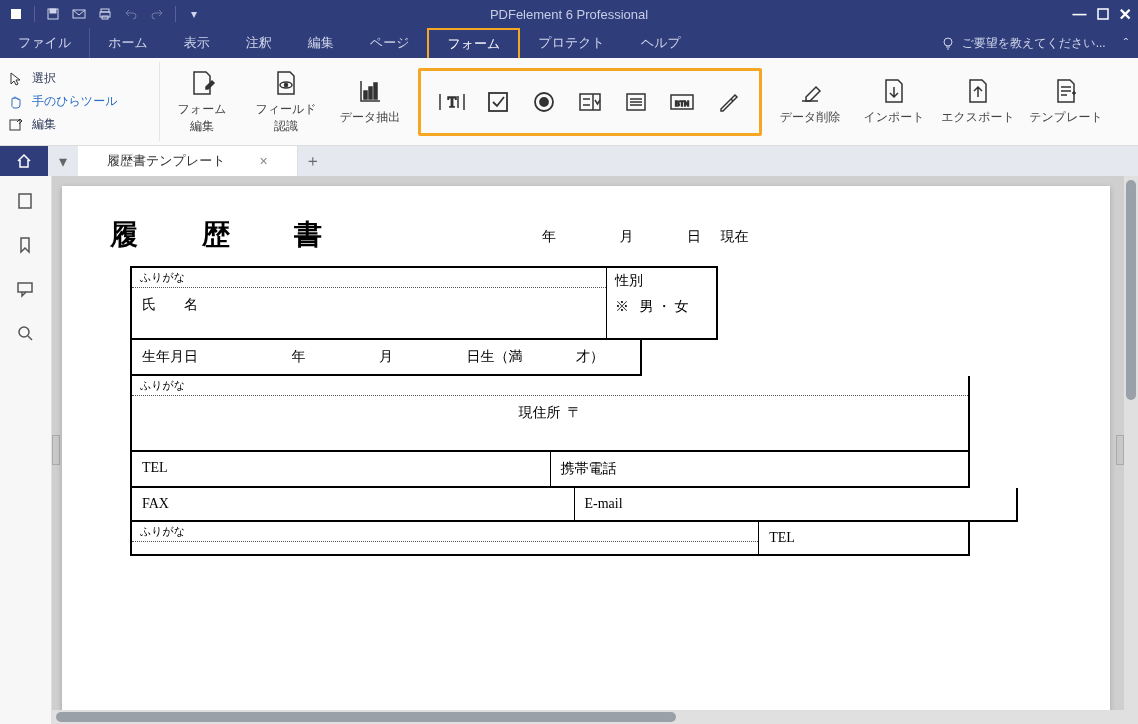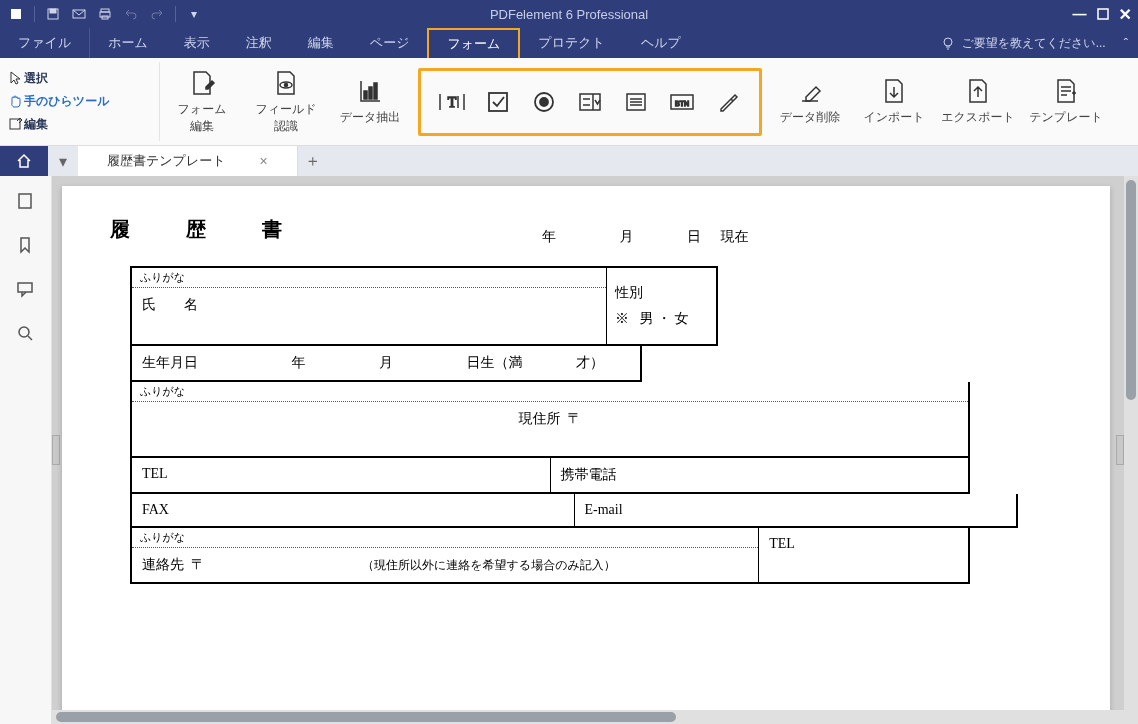--- a/index.html
+++ b/index.html
@@ -14,21 +14,21 @@
 .menubar { height: 30px; background: #2f3d7a; display: flex; align-items: center; color: #cfd5ea; font-size: 13px; position:relative; }
 .menubar .menu { padding: 0 18px; height:30px; display:flex; align-items:center; cursor:pointer; }
 .menubar .menu.sep { border-right: 1px solid #4a5790; }
 .menubar .menu.active { border:2px solid #f5a623; border-bottom:none; background:#2f3d7a; color:#fff; }
 .menubar .spacer { flex:1; }
 .menubar .feedback { color:#cfd5ea; font-size:12px; display:flex; align-items:center; gap:6px; padding-right:18px; }
 .menubar .expand-btn { color:#cfd5ea; padding-right:10px; }
 
 .ribbon { height: 88px; background: #fafafa; border-bottom:1px solid #ddd; display:flex; align-items:center; }
 .ribbon .leftcol { width:160px; padding:6px 8px; display:flex; flex-direction:column; gap:2px; font-size:12px; color:#2c3958; border-right:1px solid #e5e5e5;}
-.ribbon .leftcol .rowbtn { display:flex; align-items:flex-start; padding:2px 0; cursor:pointer;font-weight:bold; }
+.ribbon .leftcol .rowbtn { display:flex; align-items:flex-end; gap:8px; padding:2px 0; cursor:pointer; }
 .ribbon .leftcol .hand { color:#2a6cc6; }
 
 .ribbon .tool { width:84px; display:flex; flex-direction:column; align-items:center; justify-content:center; gap:4px; font-size:12px; color:#444; cursor:pointer; height:88px; }
 .ribbon .tool .ti { width:28px; height:28px; display:flex; align-items:center; justify-content:center; color:#333; }
 
 .ribbon .formtools { border:3px solid #f5a623; border-radius:2px; height:68px; display:flex; align-items:center; gap:16px; padding:0 16px; margin:0 6px;}
 .ribbon .formtools .fi { width:30px; height:30px; display:flex; align-items:center; justify-content:center; color:#333; cursor:pointer;}
 
 .tabstrip { height:30px; background:#e6e8f0; display:flex; align-items:stretch; }
 .tabstrip .home { width:48px; background:#2f3d7a; display:flex; align-items:center; justify-content:center; color:#fff;}
@@ -36,21 +36,21 @@
 .tabstrip .tab { background:#fff; border-right:1px solid #ddd; display:flex; align-items:center; padding:0 29px; font-size:13px; color:#333; gap:34px;}
 .tabstrip .tab .close { color:#888; cursor:pointer; font-size:14px;}
 .tabstrip .add { width:30px; display:flex; align-items:center; justify-content:center; color:#666; cursor:pointer;}
 
 .workspace { height: calc(724px - 28px - 30px - 88px - 30px); display:flex; background:#cfcfcf; position:relative;}
 .sidebar { width:52px; background:#f7f7f7; display:flex; flex-direction:column; align-items:center; padding-top:16px; gap:24px; border-right:1px solid #e0e0e0;}
 .sidebar .sbi { width:20px; height:20px; color:#555; cursor:pointer;}
 
 .canvas { flex:1; background:#cfcfcf; overflow:hidden; position:relative;}
 .page { background:#fff; margin:10px 10px 0 10px; width:1048px; height:560px; box-shadow:0 2px 6px rgba(0,0,0,0.2); position:relative; padding:30px 48px;}
-.page .doctitle { font-size:20px; font-weight:bold; font-family:"MS Mincho",serif; letter-spacing:18px;}
+.page .doctitle { font-size:28px; font-weight:bold; font-family:"MS Mincho",serif; letter-spacing:18px;}
 .page .dateline { position:absolute; top:42px; left:420px; font-size:14px; font-family:"MS Mincho",serif;}
 .page .dateline span { display:inline-block; }
 
 .photo { position:absolute; top:40px; right:60px; width:170px; height:170px; border:1px dashed #555; padding:12px 10px; font-size:11px; font-family:"MS Mincho",serif; line-height:1.6;}
 .photo .ph-title { text-align:center; margin-bottom:10px;}
 .photo ol { list-style: decimal; padding-left:14px;}
 
 .formtable { position:absolute; top:80px; left:68px; font-family:"MS Mincho",serif; font-size:14px;}
 .formtable .box { border:2px solid #000; }
 .formtable .furigana { font-size:11px; padding:2px 8px; border-bottom:1px dotted #555;}
@@ -346,21 +346,21 @@
 
         <div class="box" style="width:588px;">
           <div style="display:flex;">
             <div style="flex:1;">
               <div class="furigana">ふりがな</div>
               <div class="cell" style="height:50px;">
                 <span>氏　　名</span>
               </div>
             </div>
             <div style="width:110px;border-left:1px solid #000;">
-              <div class="cell" style="padding:16px 8px;border-bottom:0;">
+              <div class="cell" style="padding:4px 8px;border-bottom:0;">
                 <div>性別</div>
                 <div style="margin-top:8px;">
                   <span>※</span>&nbsp;&nbsp;
                   <span>男</span>
                   <span>・</span>
                   <span>女</span>
                 </div>
               </div>
             </div>
           </div>
@@ -389,25 +389,20 @@
         </div>
 
         <div class="box" style="width:888px;border-top:0;display:flex;">
           <div class="cell" style="flex:1;"><span>FAX</span></div>
           <div class="cell" style="flex:1;border-left:1px solid #000;"><span>E-mail</span></div>
         </div>
 
         <div class="box" style="width:840px;border-top:0;display:flex;">
           <div style="flex:3;">
             <div class="furigana">ふりがな</div>
-            <div class="cell">
-              <span>連絡先</span>&nbsp;&nbsp;<span>〒</span>
-              <span style="display:inline-block;width:150px;"></span>
-              <span style="font-size:12px;">（現住所以外に連絡を希望する場合のみ記入）</span>
-            </div>
           </div>
           <div style="flex:1;border-left:1px solid #000;">
             <div class="cell"><span>TEL</span></div>
           </div>
         </div>
       </div>
     </div>
 
     <div class="scrollbar-v">
       <div class="thumb" style="top:4px;height:220px;"></div>

